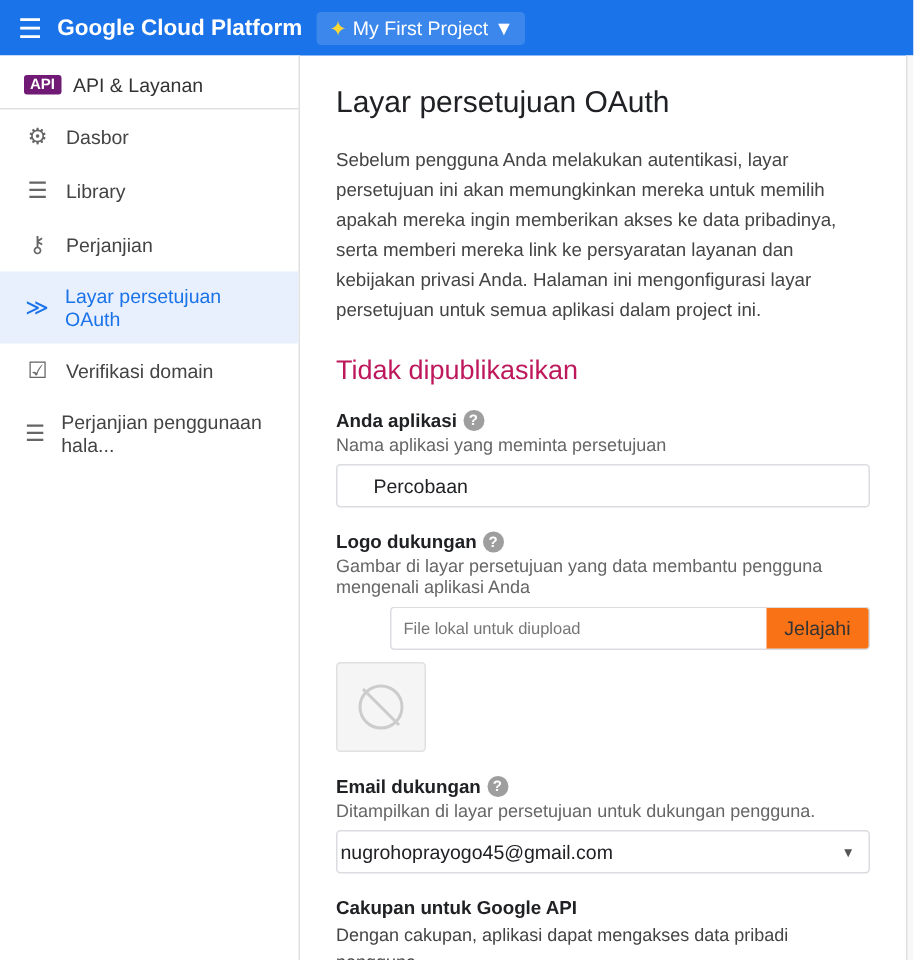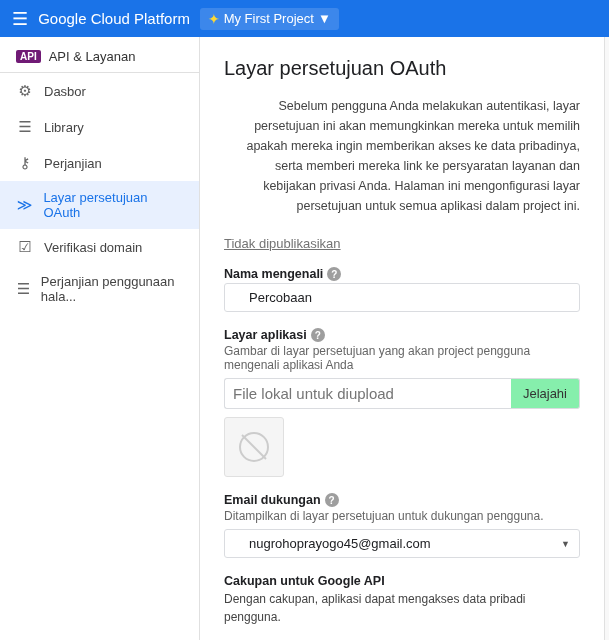--- a/index.html
+++ b/index.html
@@ -10,21 +10,21 @@
       height: 37px;
       background: #1a73e8;
       display: flex;
       align-items: center;
       padding: 0 12px;
       gap: 10px;
       color: #fff;
       flex-shrink: 0;
     }
     .topbar-menu-icon { font-size: 18px; cursor: pointer; }
-    .topbar-logo { font-size: 15px; font-weight: 400; }
+    .topbar-logo { font-size: 15px; font-weight: 700; }
     .topbar-project {
       display: flex; align-items: center; gap: 4px;
       background: rgba(255,255,255,0.15);
       border-radius: 3px;
       padding: 3px 8px;
       cursor: pointer;
       font-size: 13px;
     }
     .topbar-project-icon { font-size: 14px; color: #fdd835; }
 
@@ -88,33 +88,31 @@
       color: #202124;
       font-weight: 400;
       margin-bottom: 16px;
     }
     .intro-text {
       font-size: 12.5px;
       color: #444;
       line-height: 1.6;
       margin-bottom: 20px;
       max-width: 360px;
-      text-align: right;
     }
     .section-label {
       font-size: 12.5px;
       font-weight: 600;
       color: #202124;
       margin-bottom: 4px;
     }
     .status-value {
-      font-size: 13px;
-      color: #737373;
+      font-size: 18px;
+      color: #be185d;
       margin-bottom: 16px;
-      text-decoration: underline;
     }
     .field-group { margin-bottom: 16px; }
     .field-label {
       font-size: 12.5px;
       font-weight: 600;
       color: #202124;
       margin-bottom: 2px;
       display: flex;
       align-items: center;
       gap: 4px;
@@ -150,28 +148,29 @@
       display: flex;
       max-width: 360px;
       gap: 0;
     }
     .file-input-text {
       flex: 1;
       padding: 6px 8px;
       border: 1px solid #dadce0;
       border-right: none;
       border-radius: 3px 0 0 3px;
-      font-size: 15px;
+      font-size: 11px;
       color: #9e9e9e;
       background: #fff;
       outline: none;
+      margin-left: 36px;
     }
     .browse-btn {
       padding: 6px 12px;
-      background: #86efac;
+      background: #f97316;
       border: 1px solid #dadce0;
       border-left: none;
       border-radius: 0 3px 3px 0;
       cursor: pointer;
       font-size: 13px;
       color: #333;
     }
 
     .logo-preview {
       width: 60px;
@@ -183,21 +182,21 @@
       align-items: center;
       justify-content: center;
       margin-top: 8px;
       color: #bbb;
       font-size: 24px;
     }
 
     .select-input {
       width: 100%;
       max-width: 360px;
-      padding: 6px 24px;
+      padding: 6px 2px;
       border: 1px solid #dadce0;
       border-radius: 3px;
       font-size: 13px;
       color: #202124;
       background: #fff;
       appearance: none;
       -webkit-appearance: none;
       outline: none;
       cursor: pointer;
     }
@@ -282,32 +281,33 @@
   <div class="main">
     <div class="page-title">Layar persetujuan OAuth</div>
     <div class="intro-text">Sebelum pengguna Anda melakukan autentikasi, layar persetujuan ini akan memungkinkan mereka untuk memilih apakah mereka ingin memberikan akses ke data pribadinya, serta memberi mereka link ke persyaratan layanan dan kebijakan privasi Anda. Halaman ini mengonfigurasi layar persetujuan untuk semua aplikasi dalam project ini.</div>
 
     <div class="field-group">
       <div class="status-value">Tidak dipublikasikan</div>
     </div>
 
     <div class="field-group">
       <div class="field-label">
-        <span>Nama mengenali</span>
+        <span>Anda aplikasi</span>
         <span class="help-icon">?</span>
       </div>
+      <div class="field-sublabel">Nama aplikasi yang meminta persetujuan</div>
       <input class="text-input" type="text" value="Percobaan" style="">
     </div>
 
     <div class="field-group">
       <div class="field-label">
-        <span>Layar aplikasi</span>
+        <span>Logo dukungan</span>
         <span class="help-icon">?</span>
       </div>
-      <div class="field-sublabel">Gambar di layar persetujuan yang akan project pengguna mengenali aplikasi Anda</div>
+      <div class="field-sublabel">Gambar di layar persetujuan yang data membantu pengguna mengenali aplikasi Anda</div>
       <div class="file-input-row">
         <input class="file-input-text" type="text" placeholder="File lokal untuk diupload" style="">
         <button class="browse-btn">Jelajahi</button>
       </div>
       <div class="logo-preview">
         <svg width="32" height="32" viewBox="0 0 32 32">
           <circle cx="16" cy="16" r="14" fill="none" stroke="#ccc" stroke-width="2"></circle>
           <line x1="4" y1="4" x2="28" y2="28" stroke="#ccc" stroke-width="2"></line>
         </svg>
       </div>

